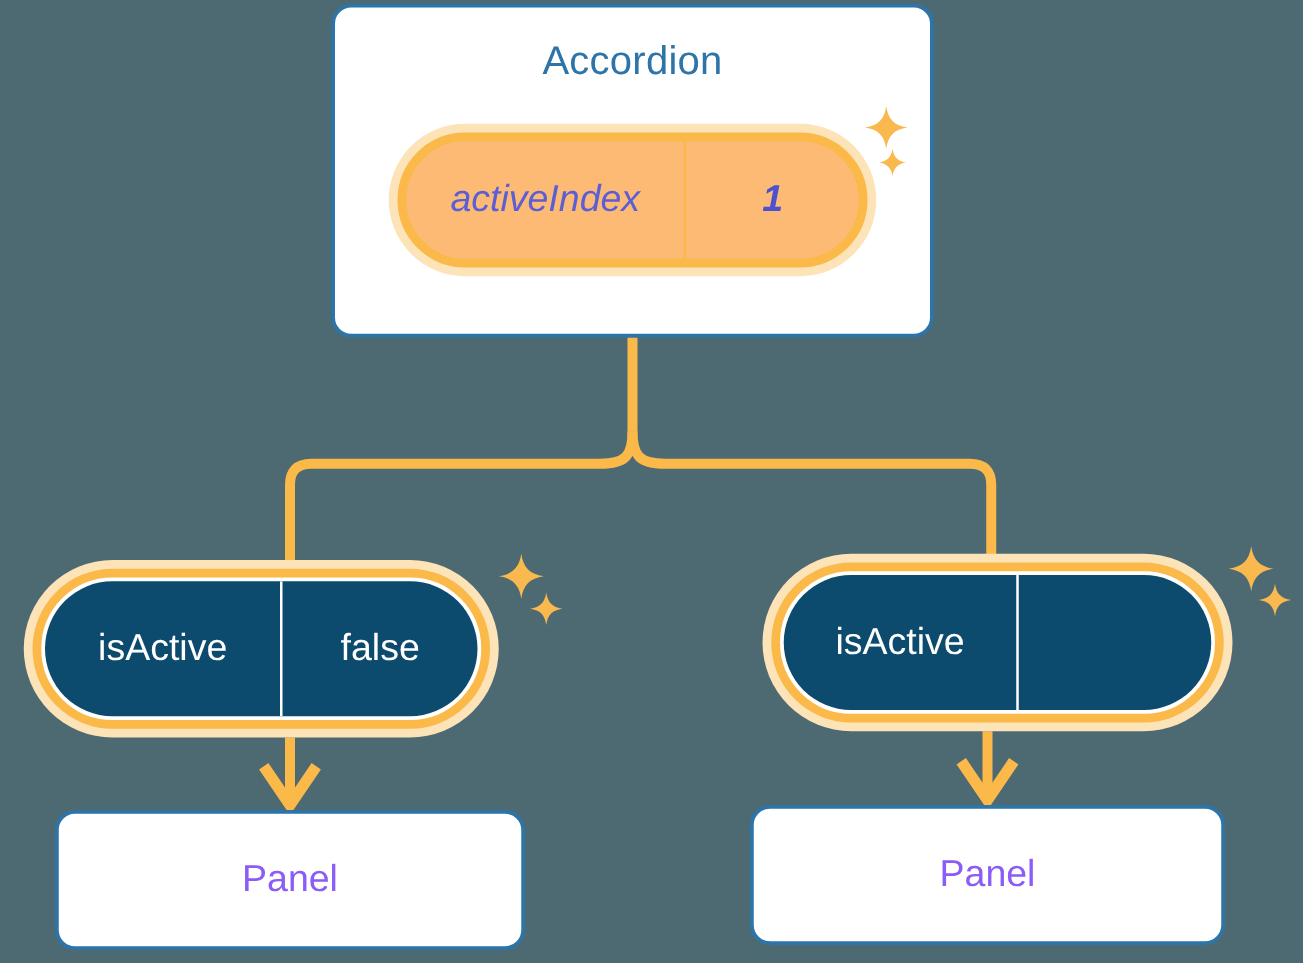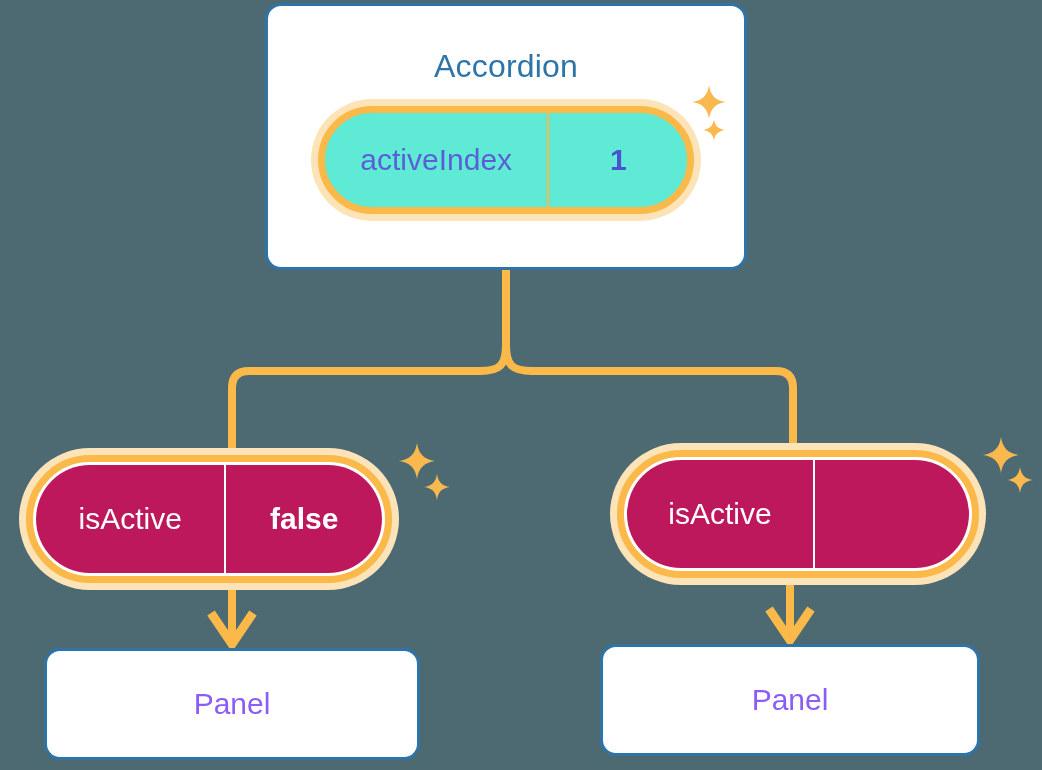--- a/index.html
+++ b/index.html
@@ -40,21 +40,21 @@
   #accordion-card {
     left: 265px;
     top: 3px;
     width: 482px;
     height: 267px;
   }
   .card-title {
     position: absolute;
     left: 0;
     right: 0;
-    top: 42px;
+    top: 24px;
     text-align: center;
     color: #2d74a8;
     font-size: 32px;
     letter-spacing: 0.2px;
   }
 
   
   .pill {
     position: absolute;
     box-sizing: border-box;
@@ -75,21 +75,22 @@
   }
   .pill-key, .pill-val {
     display: flex;
     align-items: center;
     justify-content: center;
     box-sizing: border-box;
   }
 
   
   .pill-white .pill-inner {
-    background: #5eead4;
+    background: #fdba74;
+    font-style: italic;
   }
   .pill-white .pill-key {
     flex: 0 0 62%;
     color: #5b5fd6;
     font-size: 30px;
     border-right: 2px solid #fab949;
   }
   .pill-white .pill-val {
     flex: 1 1 auto;
     color: #4b51cf;
@@ -101,34 +102,34 @@
   .pill-purple .pill-inner {
     background: #ffffff;
     padding: 3px;
     border: 7px solid #fab949;
   }
   .pill-purple .pill-fill {
     flex: 1 1 auto;
     display: flex;
     align-items: stretch;
     border-radius: 999px;
-    background: #be185d;
+    background: #0c4a6e;
     overflow: hidden;
   }
   .pill-purple .pill-key {
     flex: 0 0 55%;
     color: #ffffff;
     font-size: 30px;
     border-right: 2px solid #ffffff;
   }
   .pill-purple .pill-val {
     flex: 1 1 auto;
     color: #ffffff;
     font-size: 30px;
-    font-weight: bold;
+    font-weight: normal;
   }
 
   #accordion-pill {
     left: 311px;
     top: 99px;
     width: 390px;
     height: 122px;
   }
   #pill-left {
     left: 19px;

